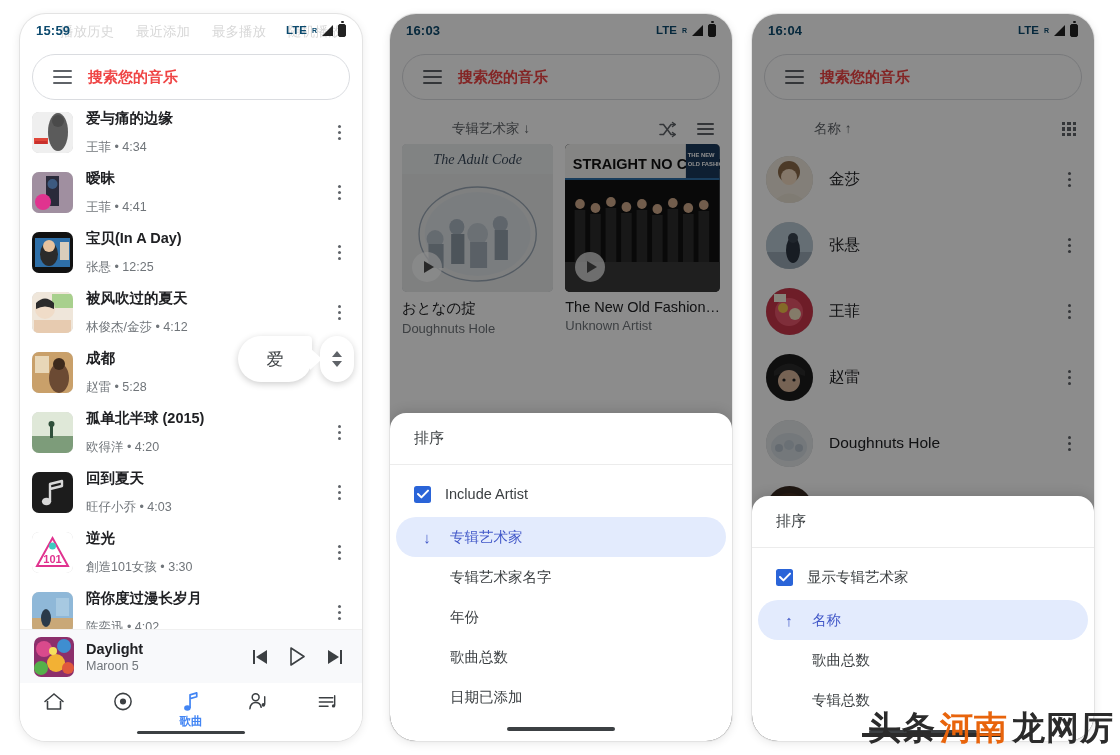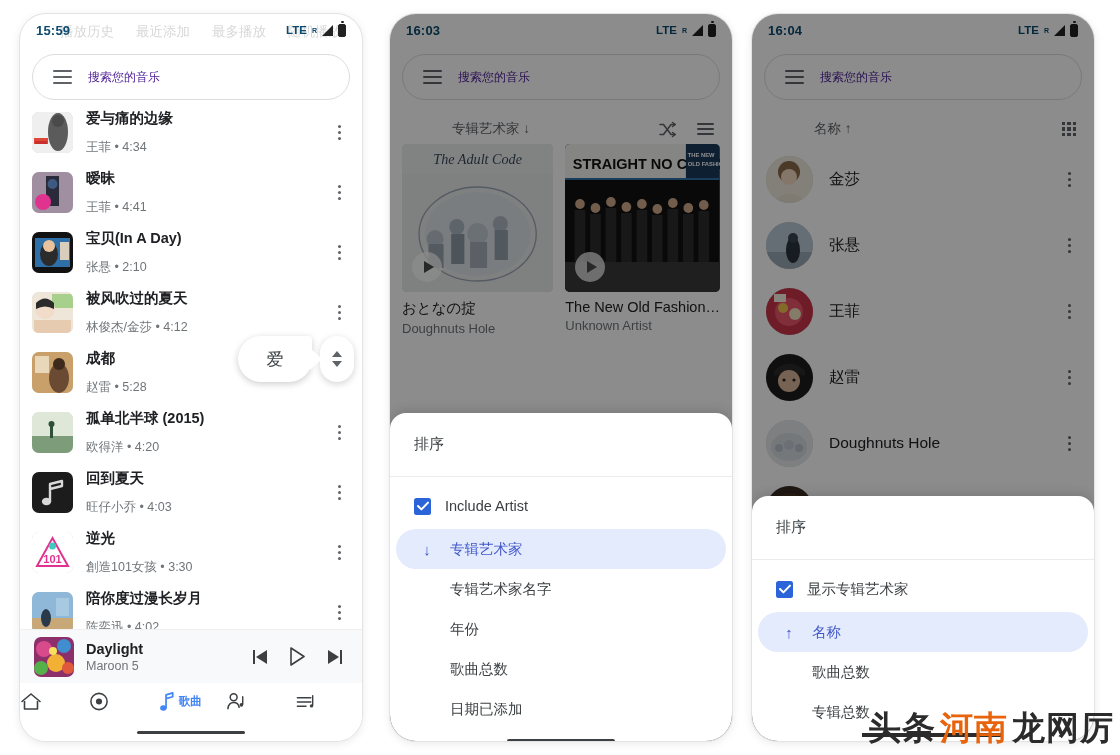--- a/index.html
+++ b/index.html
@@ -57,21 +57,21 @@
 
   
   .searchbar {
     position: absolute; top: 40px; left: 12px; right: 12px; height: 46px;
     border: 1px solid #dadce0; border-radius: 26px; background: #fff;
     display: flex; align-items: center; gap: 16px; padding: 0 20px;
     z-index: 4;
   }
   .hamburger { width: 19px; display: flex; flex-direction: column; gap: 4px; }
   .hamburger i { display: block; height: 2px; background: #5f6368; border-radius: 1px; }
-  .search-ph { color: #4c1d95; font-size: 12px; }
+  .search-ph { color: #ef4444; font-size: 15px; font-weight: bold; }
 
   
   .sortrow {
     position: absolute; top: 98px; left: 0; right: 0; height: 34px;
     display: flex; align-items: center; padding: 0 18px;
     font-size: 13.5px; color: #5f6368; margin-left: 44px;
   }
   .sortrow .spacer { flex: 1; }
   .sortrow .act { margin-left: 20px; color: #5f6368; display: flex; align-items: center; }
   .grid-icon { display: grid; grid-template-columns: repeat(3,3.5px); gap: 2px; }
@@ -137,21 +137,21 @@
   .bar-v { width:2px;height:14px;background:#3c4043; }
   .grp { display:flex;align-items:center;gap:1px; }
   .play-hollow { position: relative; width: 17px; height: 19px; }
   .play-hollow svg { display: block; }
 
   
   .bottomnav {
     position: absolute; left: 0; right: 0; bottom: 0; height: 58px; background: #fff;
     display: flex; align-items: flex-start; padding-top: 8px; z-index: 7;
   }
-  .navitem { flex: 1; display: flex; flex-direction: row; align-items: center; gap: 2px; }
+  .navitem { flex: 1; display: flex; flex-direction: column; align-items: center; gap: 2px; }
   .navitem .lbl { font-size: 11.5px; color: #4285f4; font-weight: bold; }
   .homebar {
     position: absolute; bottom: 7px; left: 50%; transform: translateX(-50%);
     width: 108px; height: 3.5px; background: #3c4043; border-radius: 2px; z-index: 9;
   }
 
   
   .albumgrid {
     position: absolute; top: 130px; left: 12px; right: 12px; bottom: 0;
     display: grid; grid-template-columns: 1fr 1fr; gap: 10px 12px;
@@ -181,21 +181,21 @@
 
   
   .scrim { position: absolute; inset: 0; background: rgba(0,0,0,.45); z-index: 20; }
 
   
   .sheet {
     position: absolute; left: 0; right: 0; bottom: 0; background: #fff;
     border-radius: 16px 16px 26px 26px; z-index: 25; padding-bottom: 18px;
     box-shadow: 0 -2px 12px rgba(0,0,0,.14);
   }
-  .sheet-title { height: 64px; display: flex; align-items: center; padding-left: 24px;
+  .sheet-title { height: 52px; display: flex; align-items: center; padding-left: 24px;
     font-size: 15px; color: #3c4043; border-bottom: 1px solid #ececec; }
   .sheet-opt {
     height: 40px; display: flex; align-items: center; gap: 14px;
     padding-left: 22px; font-size: 14.5px; color: #3c4043; margin: 0 6px;
   }
   .sheet-opt.checkrow { height: 46px; margin-top: 6px; padding-left: 18px; }
   .sheet-opt.selected { background: #e3ebfd; border-radius: 22px; color: #4258c8; }
   .sheet-opt.selected .arrow { color: #4258c8; }
   .sheet-opt .arrow { width: 18px; text-align: center; font-size: 15px; color: transparent; flex: none; }
   .sheet-opt .label { }
@@ -308,21 +308,21 @@
               <svg class="cv" viewBox="0 0 41 41">
                 <rect width="41" height="41" fill="#111"></rect>
                 <rect x="3" y="6" width="35" height="29" fill="#2e6fa8"></rect>
                 <ellipse cx="17" cy="22" rx="9" ry="12" fill="#2b2b2b"></ellipse>
                 <circle cx="17" cy="14" r="6" fill="#e8c39e"></circle>
                 <rect x="28" y="10" width="9" height="18" fill="#d9cdbb"></rect>
               </svg>
             </div>
             <div class="song-txt">
               <div class="song-title">宝贝(In A Day)</div>
-              <div class="song-sub">张悬 • 2:10</div>
+              <div class="song-sub">张悬 • 12:25</div>
             </div>
             <div class="kebab">
               <i></i>
               <i></i>
               <i></i>
             </div>
           </div>
           <div class="song-row">
             <div class="art">
               <svg class="cv" viewBox="0 0 41 41">

